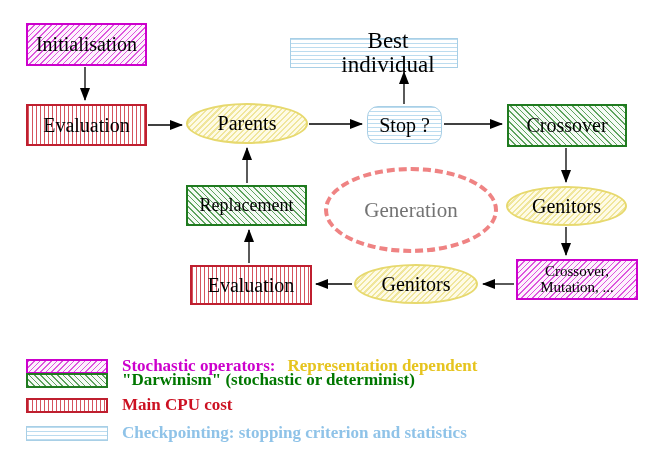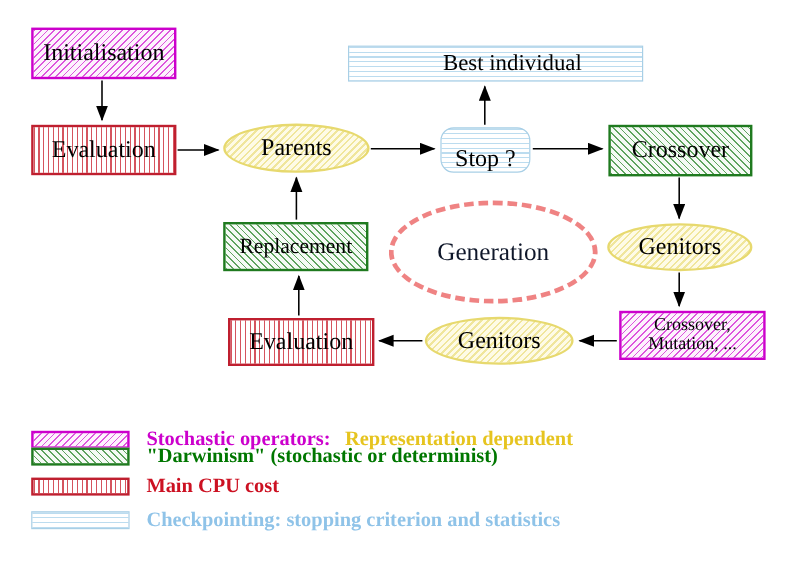--- a/index.html
+++ b/index.html
@@ -57,33 +57,33 @@
     border: 2px solid #e7d96e;
     border-radius: 50%;
     background-color: #fefbe6;
     background-image: repeating-linear-gradient(135deg,
       #f0e69c 0, #f0e69c 1.5px, rgba(0,0,0,0) 1.5px, rgba(0,0,0,0) 4px);
   }
   
   #node-initialisation   { left: 26px;  top: 23px;  width: 121px; height: 43px; }
   #node-evaluation-top   { left: 26px;  top: 104px; width: 121px; height: 42px; }
   #node-parents          { left: 186px; top: 103px; width: 122px; height: 41px; }
-  #node-best-individual  { left: 290px; top: 38px;  width: 246px; height: 30px; font-size: 19px; padding-left: 28px; }
-  #node-stop             { left: 367px; top: 106px; width: 75px;  height: 38px; border-radius: 11px; align-items: flex-end; }
+  #node-best-individual  { left: 290px; top: 38px;  width: 168px; height: 30px; font-size: 23px; padding-left: 28px; }
+  #node-stop             { left: 367px; top: 106px; width: 75px;  height: 38px; border-radius: 11px; }
   #node-selection        { left: 507px; top: 104px; width: 120px; height: 43px; }
   #node-genitors         { left: 506px; top: 186px; width: 121px; height: 40px; }
   #node-crossover        { left: 516px; top: 259px; width: 122px; height: 41px; font-size: 15px; }
   #node-offspring        { left: 354px; top: 264px; width: 124px; height: 40px; }
   #node-evaluation-bottom{ left: 190px; top: 265px; width: 122px; height: 40px; }
   #node-replacement      { left: 186px; top: 185px; width: 121px; height: 41px; font-size: 18px; }
   #node-generation {
     left: 324px; top: 167px; width: 174px; height: 86px;
     border: 4px dashed #ef8383;
     border-radius: 50%;
-    color: #0f172a;
+    color: #737373;
     font-size: 21px;
     background: transparent;
   }
   
   .legend-row {
     position: absolute;
     left: 26px;
     display: flex;
     align-items: center;
     height: 18px;

